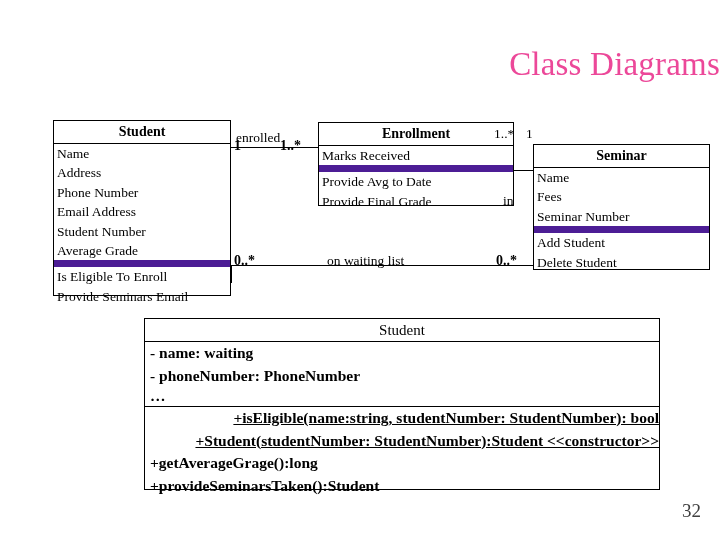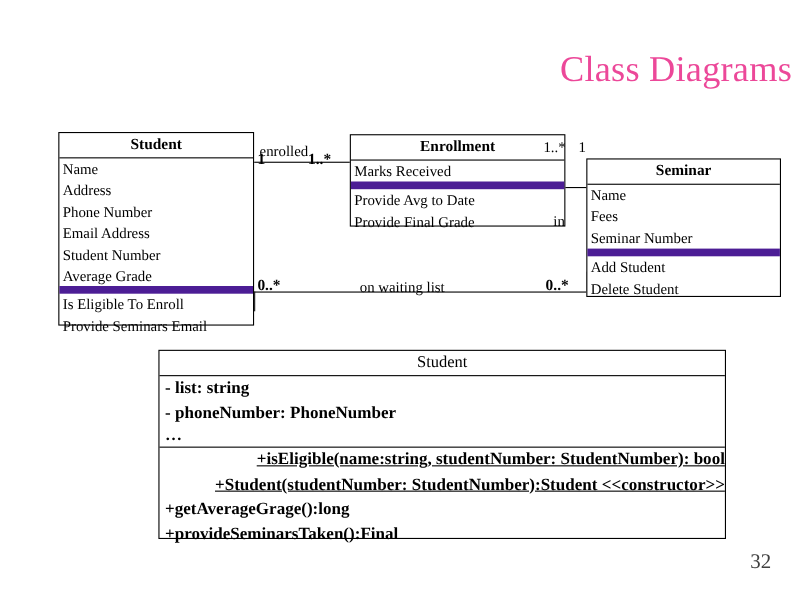--- a/index.html
+++ b/index.html
@@ -226,27 +226,27 @@
   <div class="mult thin" style="left:526px; top:126px;">1</div>
   <div class="assoc-label" style="left:503px; top:163px;margin-top:30px;">in</div>
 
   <div class="mult" style="left:234px; top:253px;">0..*</div>
   <div class="assoc-label" style="left:327px; top:253px;text-align:center;">on waiting list</div>
   <div class="mult" style="left:496px; top:253px;">0..*</div>
 
   <div class="detail-box" style="left:144px; top:318px; width:516px; height:172px;">
     <div class="detail-name">Student</div>
     <div class="detail-compartment divided" style="height:65px;">
-      <div class="detail-item">- list: string</div>
+      <div class="detail-item">- name: waiting</div>
       <div class="detail-item">- phoneNumber: PhoneNumber</div>
       <div class="detail-item ellipsis">…</div>
     </div>
     <div class="detail-compartment">
       <div class="detail-item underlined">+isEligible(name:string, studentNumber: StudentNumber): bool</div>
       <div class="detail-item underlined">+Student(studentNumber: StudentNumber):Student &lt;&lt;constructor&gt;&gt;</div>
       <div class="detail-item">+getAverageGrage():long</div>
-      <div class="detail-item">+provideSeminarsTaken():Final</div>
+      <div class="detail-item">+provideSeminarsTaken():Student</div>
     </div>
   </div>
 
   <div class="page-number">32</div>
 
 </div>
 
 </body></html>

